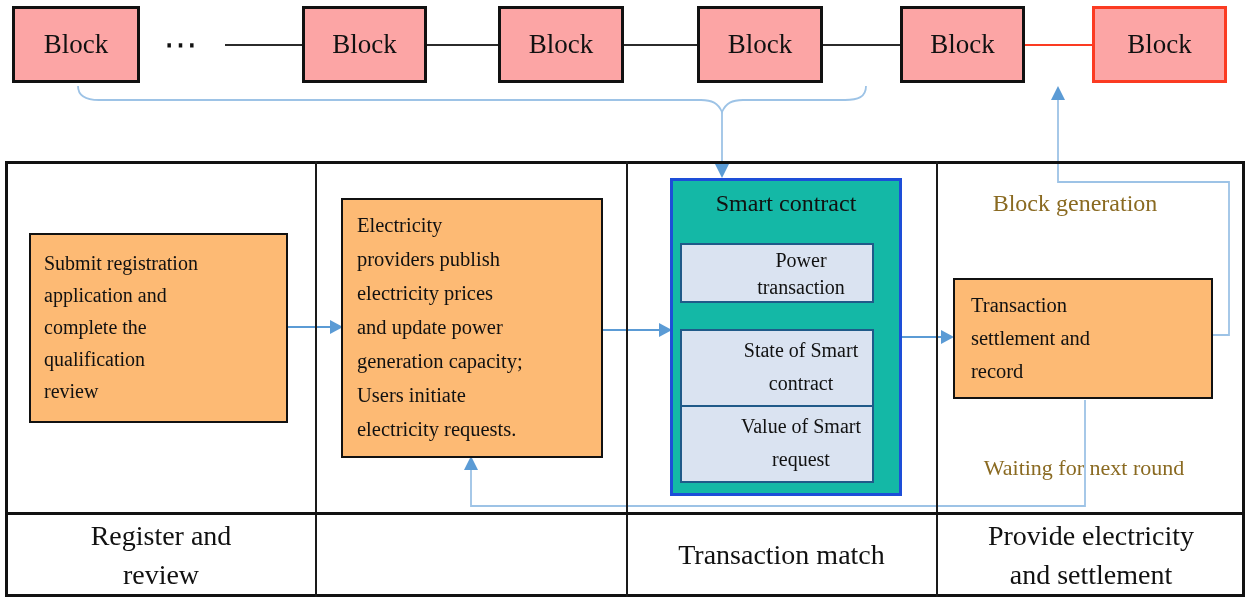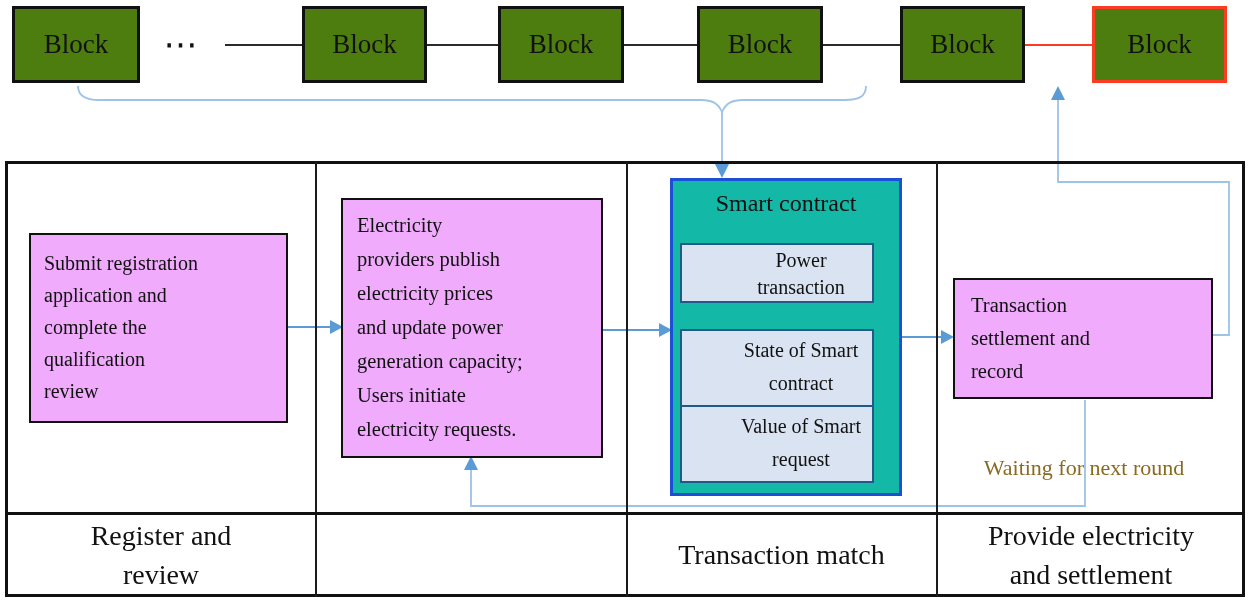--- a/index.html
+++ b/index.html
@@ -11,21 +11,21 @@
     color:#111;
     overflow:hidden;
   }
   svg.connectors{position:absolute;left:0;top:0;width:1250px;height:605px;pointer-events:none;}
 
   
   .block{
     position:absolute;top:6px;height:77px;
     border:3px solid #111;box-sizing:border-box;
     display:flex;align-items:center;justify-content:center;
-    font-size:27px;background:#4d7c0f;
+    font-size:27px;background:#fca5a5;
   }
   .b1{left:12px;width:128px;}
   .b2{left:302px;width:125px;}
   .b3{left:498px;width:126px;}
   .b4{left:697px;width:126px;}
   .b5{left:900px;width:125px;}
   .bnew{left:1092px;width:135px;border-color:#fb3b22;}
   .dots{
     position:absolute;left:150px;top:20px;width:64px;height:50px;
     font-size:34px;letter-spacing:3px;text-align:center;line-height:50px;
@@ -36,21 +36,21 @@
     position:absolute;left:5px;top:161px;width:1240px;height:436px;
     border:3px solid #111;box-sizing:border-box;background:transparent;
   }
   .vline{position:absolute;top:161px;height:436px;width:2px;background:#1a1a1a;}
   .v1{left:315px;} .v2{left:626px;} .v3{left:936px;}
   .hline{position:absolute;left:5px;top:512px;width:1240px;height:3px;background:#111;}
 
   
   .txtbox{
     position:absolute;border:2.5px solid #111;box-sizing:border-box;
-    background:#f0abfc;white-space:pre-line;
+    background:#fdba74;white-space:pre-line;
   }
   .box-register{left:29px;top:233px;width:259px;height:190px;font-size:20px;line-height:32px;padding:12px 8px 0 13px;}
   .box-price{left:341px;top:198px;width:262px;height:260px;font-size:20.5px;line-height:34px;padding:8px 6px 0 14px;}
   .box-settle{left:953px;top:278px;width:260px;height:121px;font-size:20.5px;line-height:33px;padding:9px 6px 0 16px;}
 
   
   .contract{
     position:absolute;left:670px;top:178px;width:232px;height:318px;
     background:#14b8a6;border:3px solid #1d4ed8;box-sizing:border-box;
   }
@@ -150,20 +150,21 @@
   <div class="contract">
     <div class="contract-title">Smart contract</div>
     <div class="subbox sub1">Power
 transaction</div>
     <div class="subbox sub2">State of Smart
 contract</div>
     <div class="subbox sub3">Value of Smart
 request</div>
   </div>
 
+  <div class="gold gen-label">Block generation</div>
   <div class="txtbox box-settle">Transaction
 settlement and
 record</div>
   <div class="gold wait-label">Waiting for next round</div>
 
   <div class="phase p1">Register and
 review</div>
   <div class="phase p3">Transaction match</div>
   <div class="phase p4">Provide electricity
 and settlement</div>

